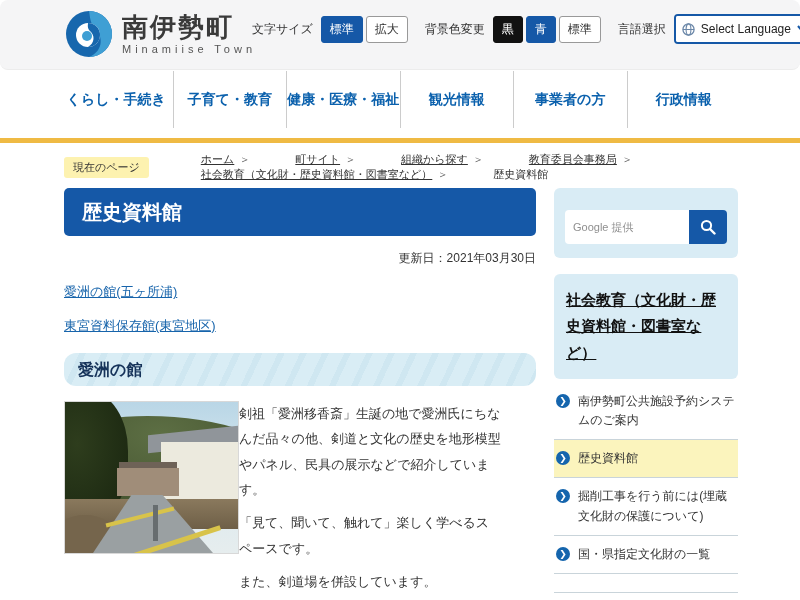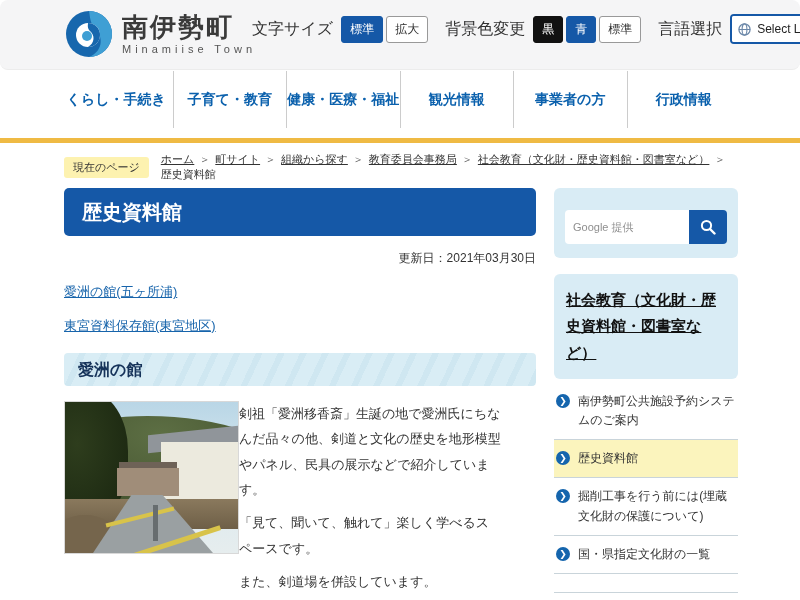--- a/index.html
+++ b/index.html
@@ -9,21 +9,21 @@
 
   
   .header { position:absolute; top:0; left:0; width:800px; height:70px; background:#f5f5f6; border-bottom:1px solid #ececec;border-radius:8px; }
   .logo { position:absolute; left:64px; top:8px; display:flex; align-items:center; }
   .logo-mark { width:50px; height:52px; margin-right:8px; }
   .logo-texts { display:flex; flex-direction:column; }
   .site-name { font-size:26px; font-weight:bold; color:#3a3a3a; letter-spacing:2px; line-height:1.1; }
   .site-name-en { font-size:11px; color:#555; letter-spacing:4px; margin-top:2px; }
 
   .utility { position:absolute; left:252px; top:14px; display:flex; align-items:center; }
-  .util-label { font-size:16px; color:#333; margin-right:8px; white-space:nowrap; }
+  .util-label { font-size:12px; color:#333; margin-right:8px; white-space:nowrap; }
   .chip { font-size:12px; padding:4px 8px; border-radius:3px; margin-right:3px; cursor:pointer; border:1px solid #999; background:#fff; color:#333; white-space:nowrap; }
   .chip.sel-blue { background:#1558a7; border-color:#1558a7; color:#fff; }
   .chip.black { background:#111; border-color:#111; color:#fff; }
   .chip.blue { background:#1558a7; border-color:#1558a7; color:#fff; }
   .gap { width:14px; }
   .lang-box { display:flex; align-items:stretch; border:2px solid #1558a7; border-radius:4px; overflow:hidden; background:#fff; height:30px; }
   .lang-select { display:flex; align-items:center; width:138px; padding:0 6px; background:#fff; cursor:pointer; }
   .lang-select .globe { margin-right:6px; flex:0 0 auto; }
   .lang-text { font-size:12px; color:#222; flex:1; }
   .chev { flex:0 0 auto; }
@@ -32,30 +32,30 @@
   .nav { position:absolute; top:71px; left:0; width:800px; height:57px; background:#fff; }
   .nav-inner { width:680px; height:100%; margin:0 auto; display:flex; }
   .nav-item { flex:1; display:flex; align-items:center; justify-content:center; font-size:14px; font-weight:bold; color:#0b61ad; cursor:pointer; white-space:nowrap; }
   .nav-item + .nav-item { border-left:1px solid #ccc; }
 
   .yellow-band { position:absolute; top:138px; left:0; width:800px; height:5px; background:#efba44; }
 
   
   .breadcrumb { position:absolute; top:152px; left:64px; width:680px; display:flex; align-items:center; font-size:11px; color:#333; }
   .bc-tag { background:#fdf2b0; border-radius:3px; padding:3px 9px; font-size:11px; color:#333; margin-right:12px; white-space:nowrap; }
-  .bc-item { text-decoration:underline; color:#333; cursor:pointer; white-space:nowrap; }
+  .bc-item { text-decoration:underline; color:#333; cursor:pointer; white-space:nowrap;margin-left:40px; }
   .bc-item.current { text-decoration:none; cursor:default; }
   .bc-sep { margin:0 5px; color:#555; }
 
   
   .main-col { position:absolute; left:64px; top:188px; width:472px; }
   .page-title { height:48px; background:#1558a7; border-radius:5px; color:#fff; font-size:20px; font-weight:bold; line-height:48px; padding-left:18px; }
   .updated { margin-top:14px; text-align:right; font-size:12px; color:#333; }
   .doc-link { display:inline-block; margin-top:16px; font-size:13px; color:#1764ab; text-decoration:underline; cursor:pointer; }
-  .section-heading { margin-top:18px; height:33px; line-height:33px; padding-left:14px; font-size:16px; font-weight:bold; color:#16335a; border-radius:4px;
+  .section-heading { margin-top:18px; height:33px; line-height:33px; padding-left:14px; font-size:16px; font-weight:bold; color:#16335a; border-radius:12px;
     background:repeating-linear-gradient(115deg,#d9edf5 0 14px,#cfe7f1 14px 20px); }
   .content-row { margin-top:15px; display:flex; }
   .paragraphs { width:262px; font-size:13px; color:#333; line-height:1.95; }
   .paragraphs p + p { margin-top:8px; }
 
   
   .photo { position:relative; overflow:hidden; border:1px solid #d8d8d8; }
   .photo-main { width:175px; height:153px; background:linear-gradient(#b9d6e6 0%,#d8e8ef 45%,#e6edee 100%); flex:0 0 auto; }
   .mtn { position:absolute; top:14px; left:-30px; width:250px; height:95px; background:radial-gradient(ellipse at 50% 20%,#5d6f44,#455430 70%); border-radius:45% 55% 0 0; }
   .tree-l { position:absolute; top:-10px; left:-22px; width:85px; height:130px; background:radial-gradient(ellipse at 40% 40%,#2e3d1d,#1d2a12 75%); border-radius:45%; }

